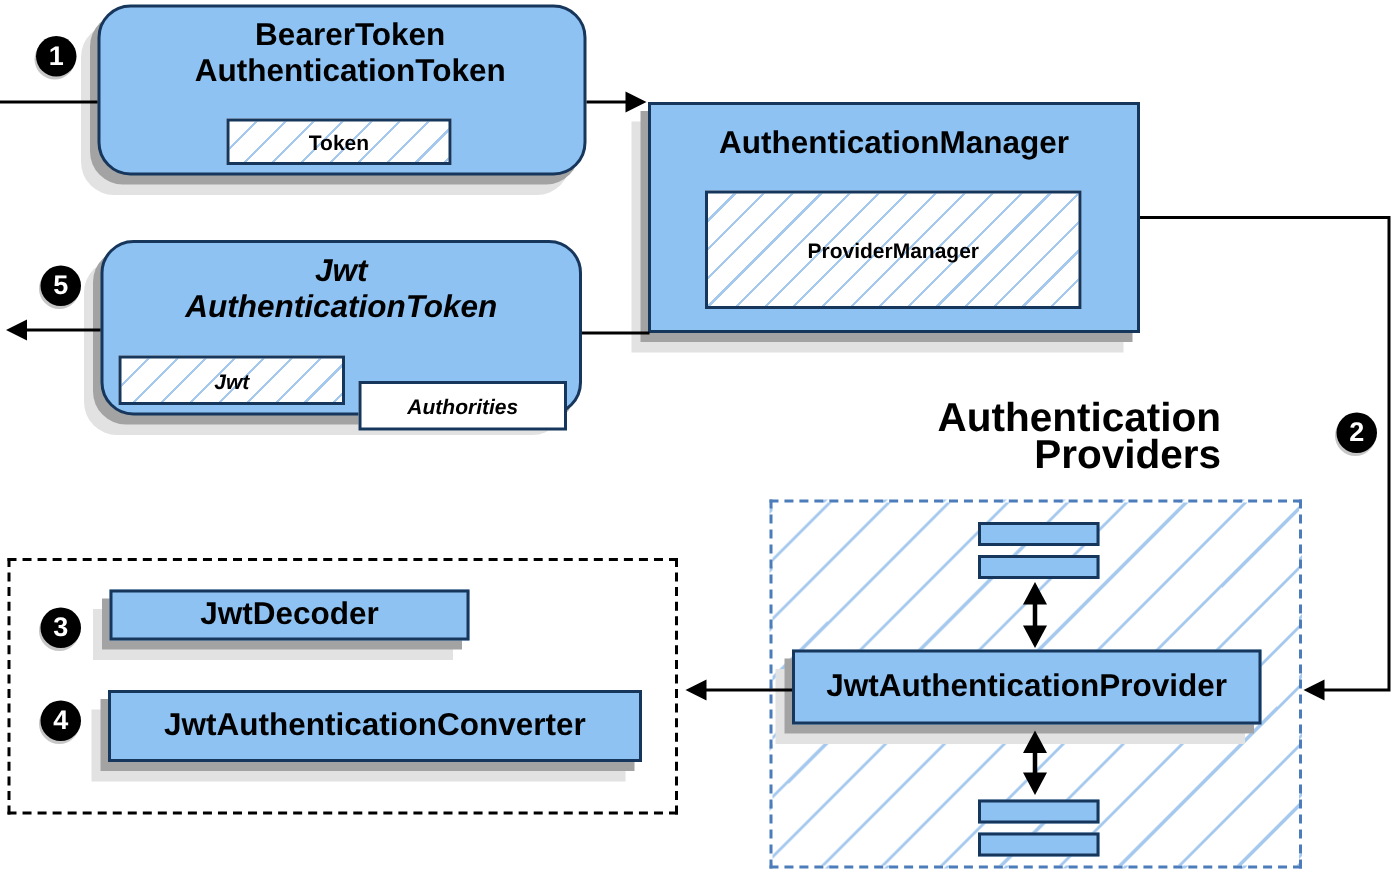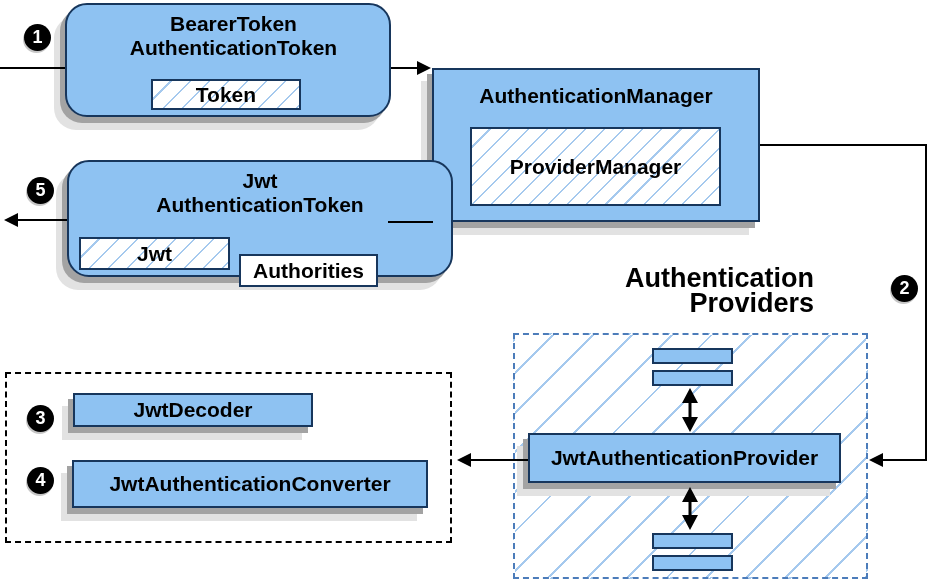--- a/index.html
+++ b/index.html
@@ -15,21 +15,21 @@
     position:absolute;background:var(--node_fill);
     border:2px solid var(--node_border);color:#000;
     font-weight:bold;text-align:center;
   }
   .shadow{box-shadow:-5px 6px 0 0 var(--shadow1),-11px 13px 0 0 var(--shadow2);}
   .rounded{border-radius:22px;}
   .title{font-size:21px;line-height:24px;font-weight:bold;color:#000;}
 
   .chip{
     position:absolute;background:#fff;border:2px solid var(--node_border);
-    font-size:21px;font-weight:bold;color:#000;text-align:right;
+    font-size:14px;font-weight:bold;color:#000;text-align:right;
   }
   .hatch-sm{
     background-image:repeating-linear-gradient(135deg,rgba(0,0,0,0) 0px,rgba(0,0,0,0) 12px,var(--hatch) 12px,var(--hatch) 13.5px);
     background-color:#fff;
   }
   .hatch-lg{
     background-image:repeating-linear-gradient(135deg,rgba(0,0,0,0) 0px,rgba(0,0,0,0) 26px,var(--hatch) 26px,var(--hatch) 28px);
     background-color:#fff;
   }
   .dashed-blue{
@@ -108,21 +108,21 @@
     <div class="title" style="padding-top:7px;">BearerToken</div>
     <div class="title">AuthenticationToken</div>
     <div class="chip hatch-sm flex-center" style="left:84px;top:74px;width:150px;height:31px;">Token</div>
   </div>
 
   <div class="node shadow" style="left:432px;top:68px;width:328px;height:154px;">
     <div class="title" style="padding-top:14px;">AuthenticationManager</div>
     <div class="chip hatch-sm flex-center" style="left:36px;top:57px;width:251px;height:79px;">ProviderManager</div>
   </div>
 
-  <div class="node rounded shadow" style="left:67px;top:160px;width:386px;height:117px;">
+  <div class="node rounded shadow" style="left:67px;top:160px;width:321px;height:117px;font-style:italic;">
     <div class="title" style="padding-top:7px;">Jwt</div>
     <div class="title">AuthenticationToken</div>
     <div class="chip hatch-sm flex-center" style="left:10px;top:75px;width:151px;height:33px;">Jwt</div>
     <div class="chip flex-center" style="left:170px;top:92px;width:139px;height:33px;">Authorities</div>
   </div>
 
   <div class="free-label" style="left:564px;top:266px;width:250px;">
     <div>Authentication</div>
     <div>Providers</div>
   </div>

